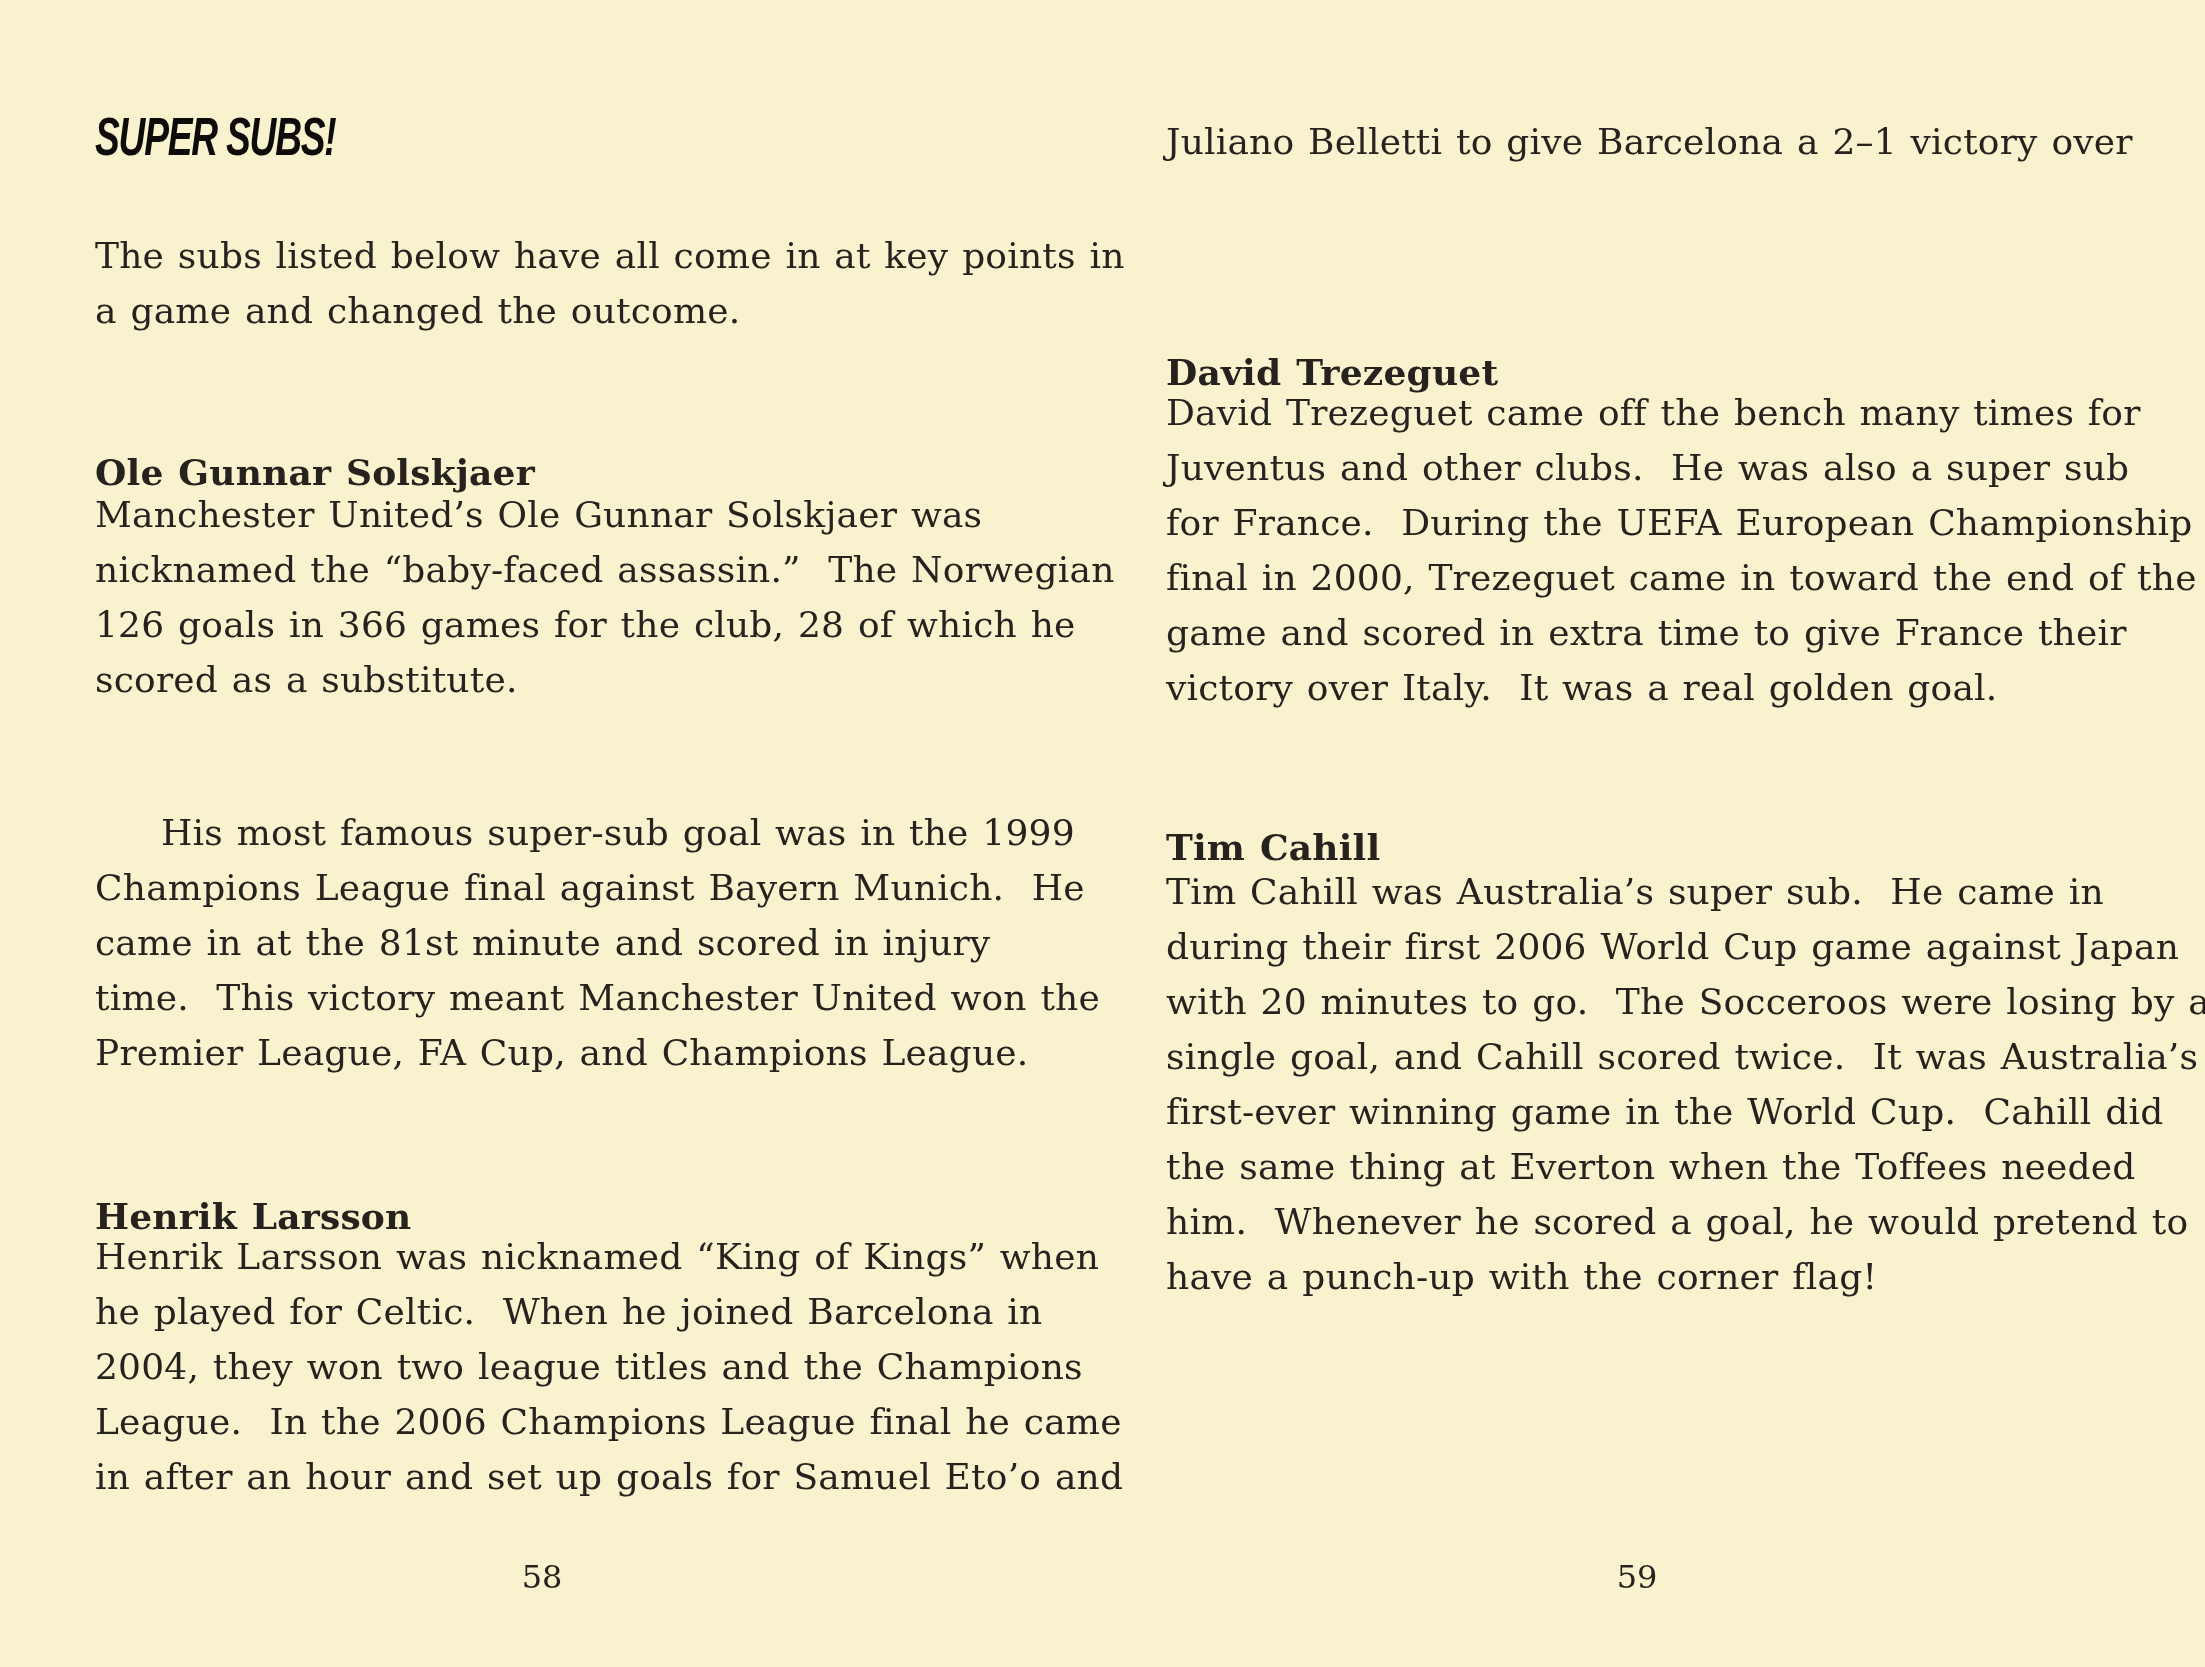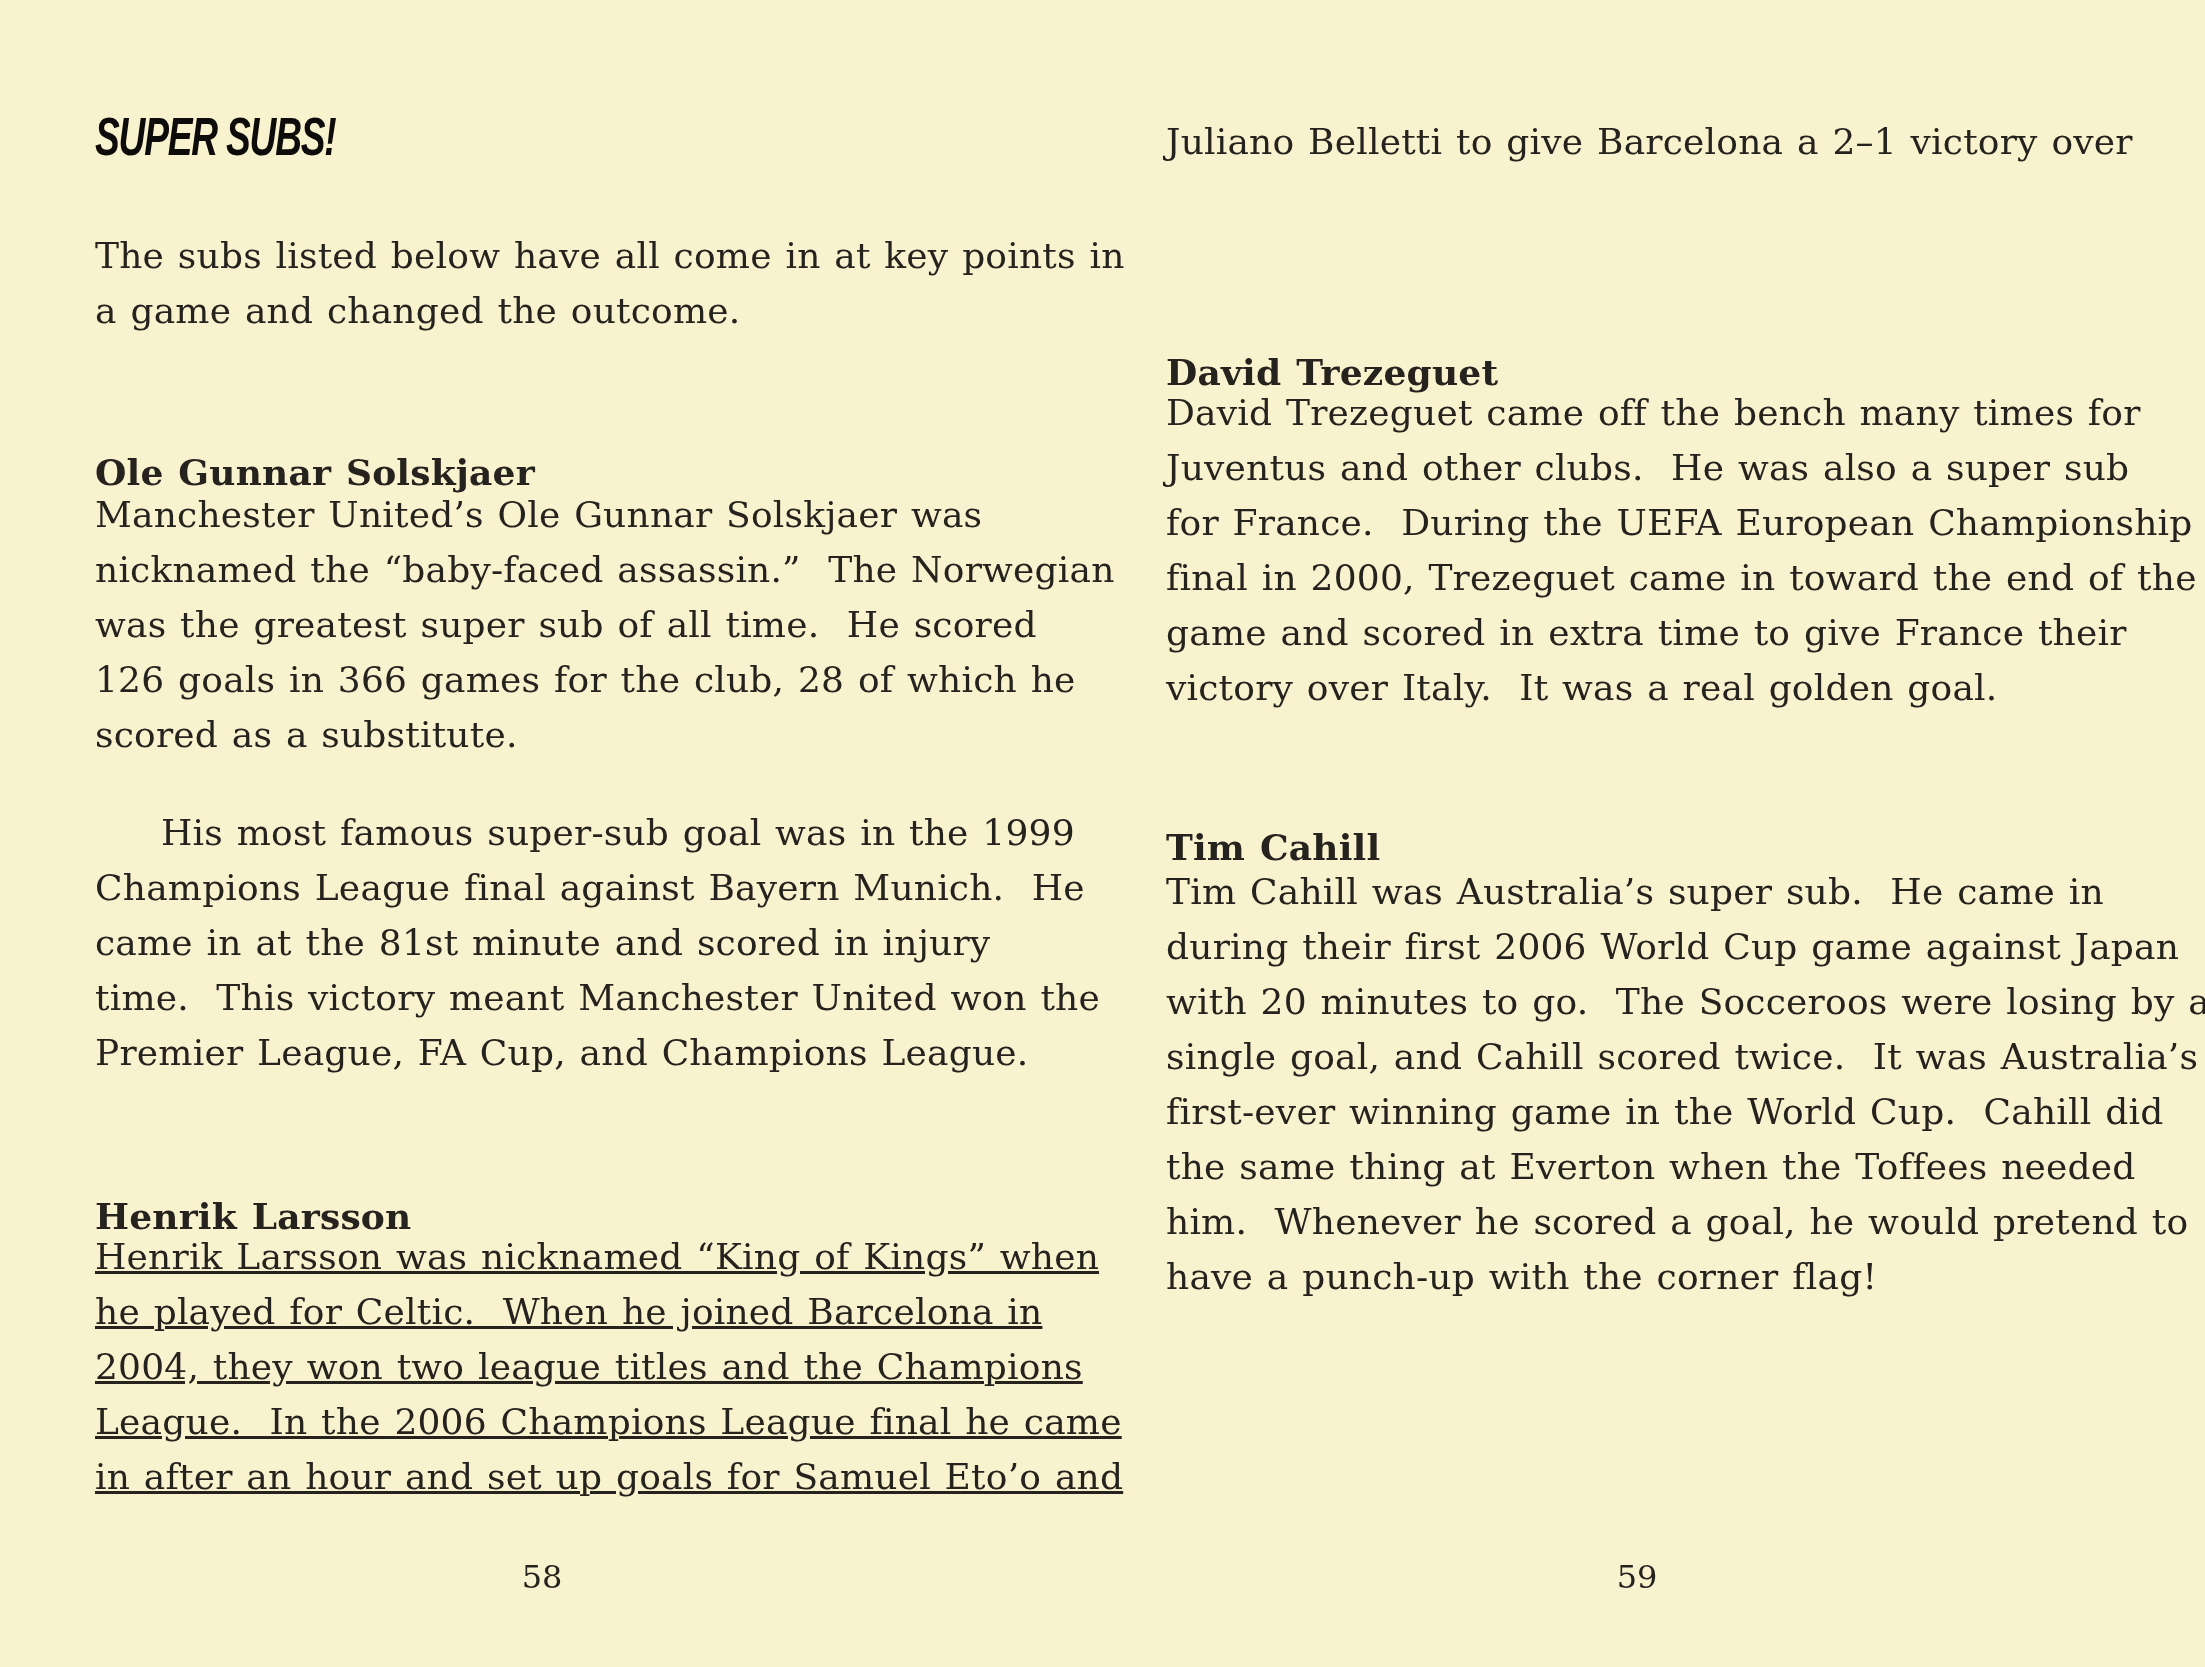--- a/index.html
+++ b/index.html
@@ -61,36 +61,35 @@
     <div class="abs body-text" style="left:87px; top:228px;">
       <div class="line">The subs listed below have all come in at key points in</div>
       <div class="line">a game and changed the outcome.</div>
     </div>
 
     <div class="abs body-text heading" style="left:87px; top:413px;">Ole Gunnar Solskjaer</div>
 
     <div class="abs body-text" style="left:87px; top:487px;">
       <div class="line">Manchester United’s Ole Gunnar Solskjaer was</div>
       <div class="line">nicknamed the “baby-faced assassin.”  The Norwegian</div>
-      <div class="line">was the greatest super sub of all time.  He scored</div>
       <div class="line">126 goals in 366 games for the club, 28 of which he</div>
       <div class="line">scored as a substitute.</div>
     </div>
 
     <div class="abs body-text" style="left:87px; top:805px;">
       <div class="line indent">His most famous super-sub goal was in the 1999</div>
       <div class="line">Champions League final against Bayern Munich.  He</div>
       <div class="line">came in at the 81st minute and scored in injury</div>
       <div class="line">time.  This victory meant Manchester United won the</div>
       <div class="line">Premier League, FA Cup, and Champions League.</div>
     </div>
 
     <div class="abs body-text heading" style="left:87px; top:1157px;">Henrik Larsson</div>
 
-    <div class="abs body-text" style="left:87px; top:1229px;text-decoration:underline;">
+    <div class="abs body-text" style="left:87px; top:1229px;">
       <div class="line">Henrik Larsson was nicknamed “King of Kings” when</div>
       <div class="line">he played for Celtic.  When he joined Barcelona in</div>
       <div class="line">2004, they won two league titles and the Champions</div>
       <div class="line">League.  In the 2006 Champions League final he came</div>
       <div class="line">in after an hour and set up goals for Samuel Eto’o and</div>
     </div>
 
     <div class="abs folio" style="left:483px; top:1561px;">58</div>
   </div>
 

